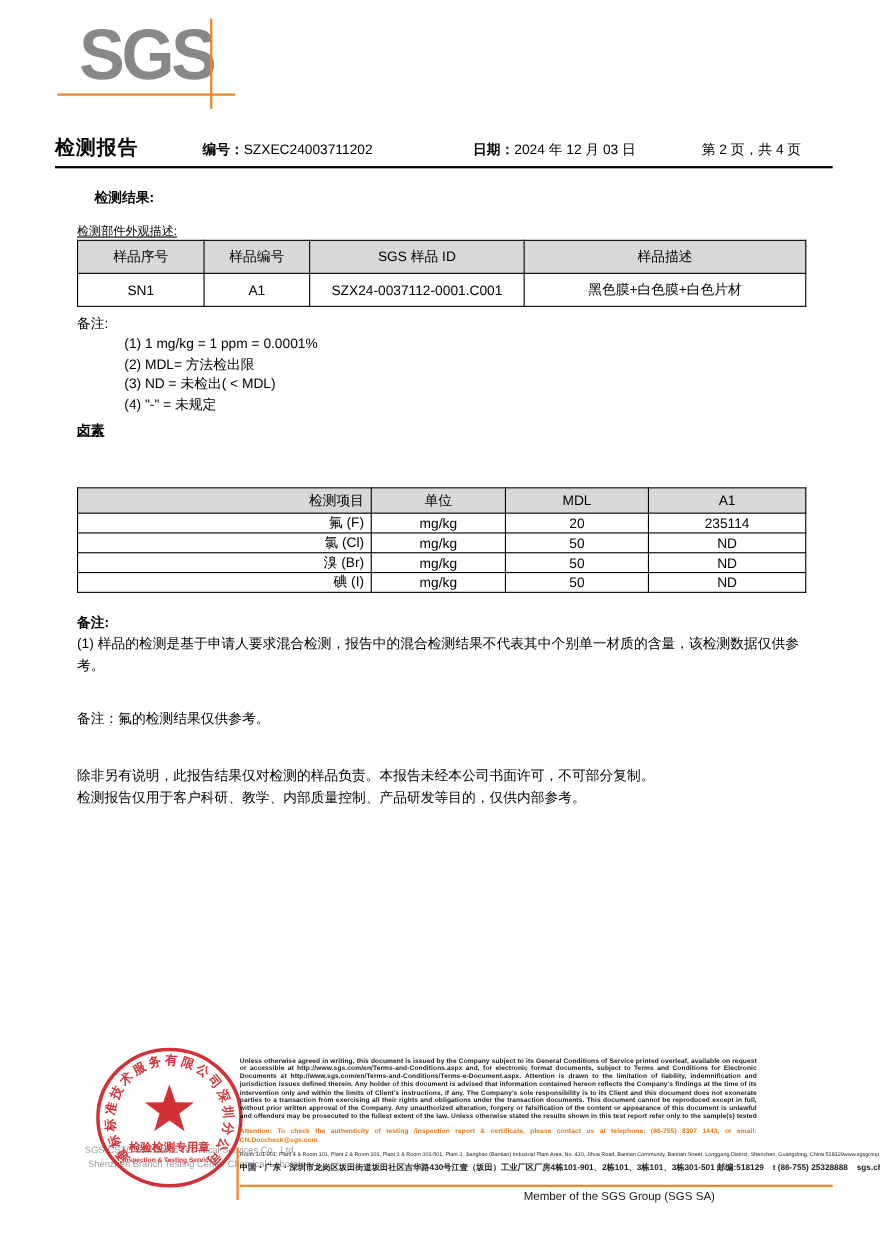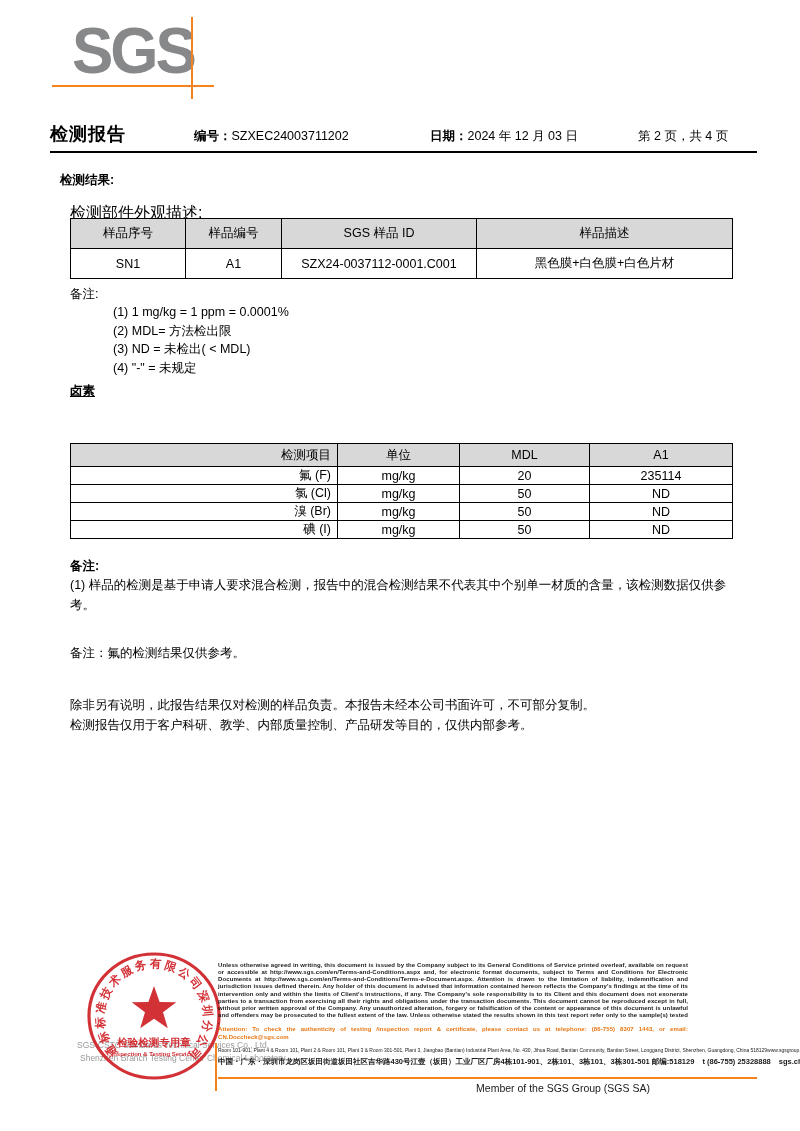--- a/index.html
+++ b/index.html
@@ -15,27 +15,27 @@
     left:72px;top:18px;font-size:62px;font-weight:bold;color:#87888a;
     letter-spacing:-3px;line-height:1;transform:scaleY(1.05);transform-origin:top left;
   }
   .logo-vline{left:191px;top:17px;width:2px;height:82px;background:#f5821f;}
   .logo-hline{left:52px;top:85px;width:162px;height:2px;background:#f5821f;}
 
   
   .doc-title{left:50px;top:122px;font-size:18px;font-weight:bold;letter-spacing:1px;}
   .hdr{top:128px;font-size:12.5px;}
   .hdr b{font-weight:bold;}
-  .hdr-no{left:194px;}
+  .hdr-no{left:184px;}
   .hdr-date{left:430px;}
   .hdr-page{left:638px;text-align:center;}
   .hdr-rule{left:50px;top:151px;width:707px;height:2px;background:#000;}
 
   .h-bold{font-weight:bold;font-size:12.5px;}
-  .h-underline{font-size:16px;text-decoration:underline;}
+  .h-underline{font-size:11px;text-decoration:underline;}
 
   table{border-collapse:collapse;table-layout:fixed;font-size:12.5px;}
   td,th{border:1px solid #000;padding:0 6px;font-weight:normal;}
   .thead{background:#d8d8d8;}
   .tc{text-align:center;}
   .tl{text-align:right;}
 
   .sample-table{left:70px;top:218px;width:662px;}
   .sample-table td{height:29px;}
   .result-table{left:70px;top:443px;width:662px;}
@@ -72,21 +72,21 @@
   <div class="abs logo-text">SGS</div>
   <div class="abs logo-vline"></div>
   <div class="abs logo-hline"></div>
 
   <div class="abs doc-title">检测报告</div>
   <div class="abs hdr hdr-no"><b>编号：</b><span>SZXEC24003711202</span></div>
   <div class="abs hdr hdr-date"><b>日期：</b><span>2024 年 12 月 03 日</span></div>
   <div class="abs hdr hdr-page">第 2 页，共 4 页</div>
   <div class="abs hdr-rule"></div>
 
-  <div class="abs h-bold" style="left:60px;top:172px;">检测结果:</div>
+  <div class="abs h-bold" style="left:86px;top:172px;">检测结果:</div>
   <div class="abs h-underline" style="left:70px;top:203px;">检测部件外观描述:</div>
 
   <table class="abs sample-table">
     <colgroup>
         <col style="width:115px">
         <col style="width:96px">
         <col style="width:195px">
         <col style="width:256px">
       </colgroup>
     <tbody>

